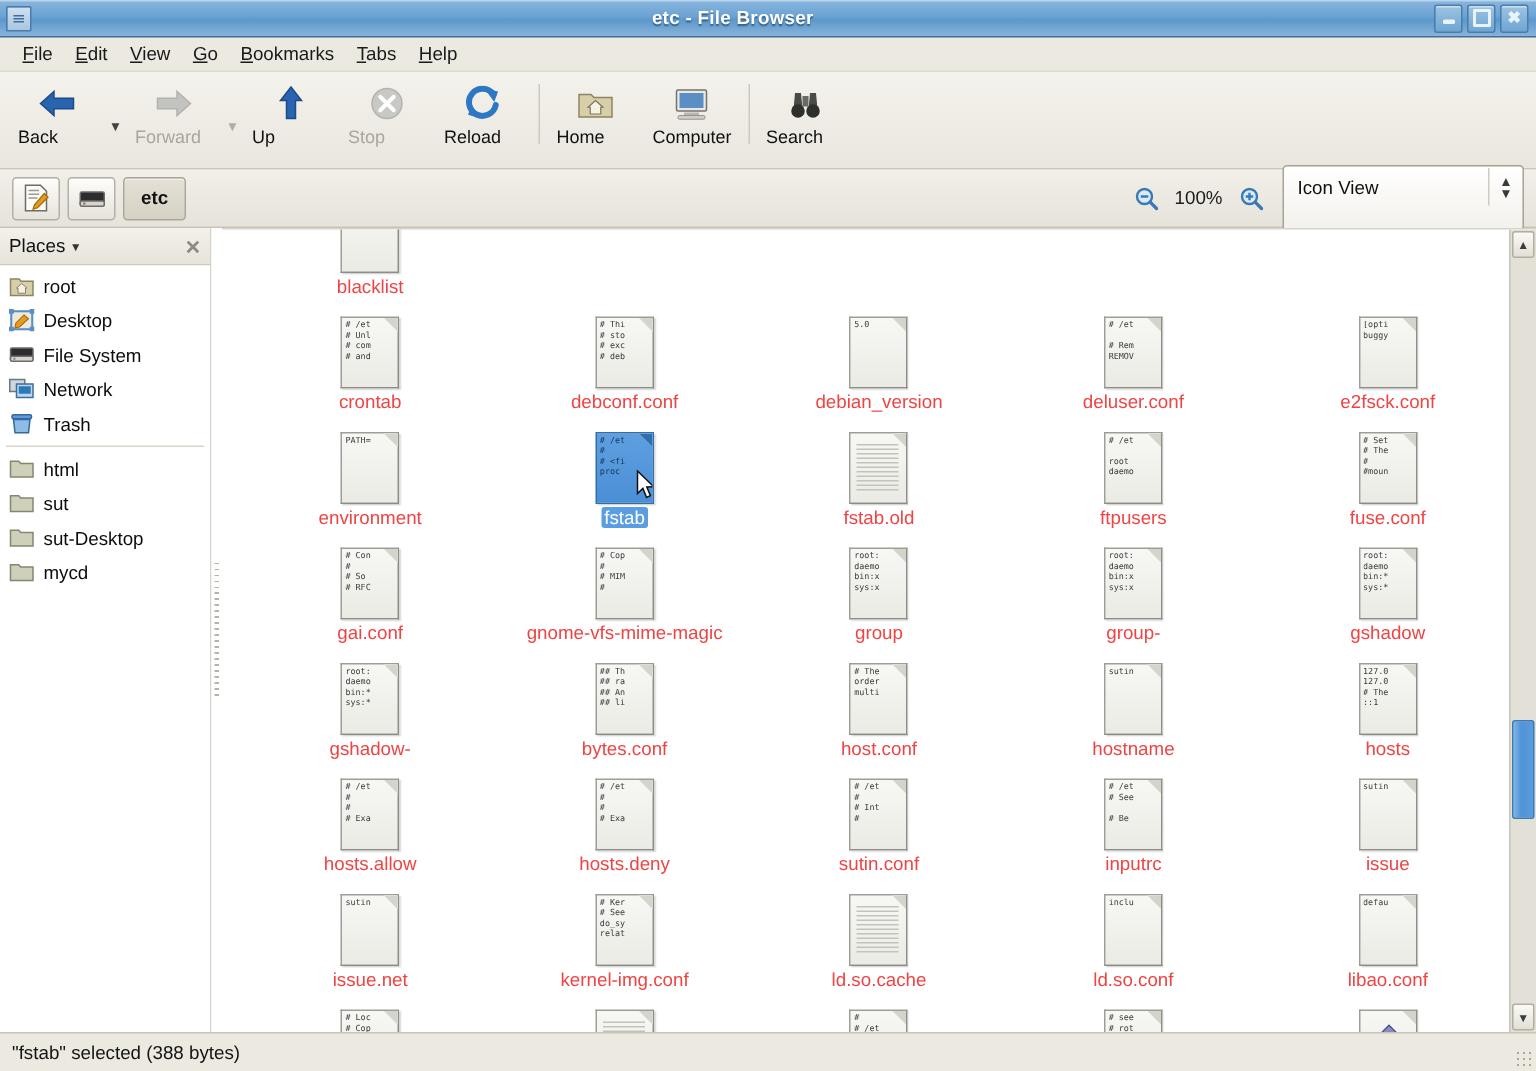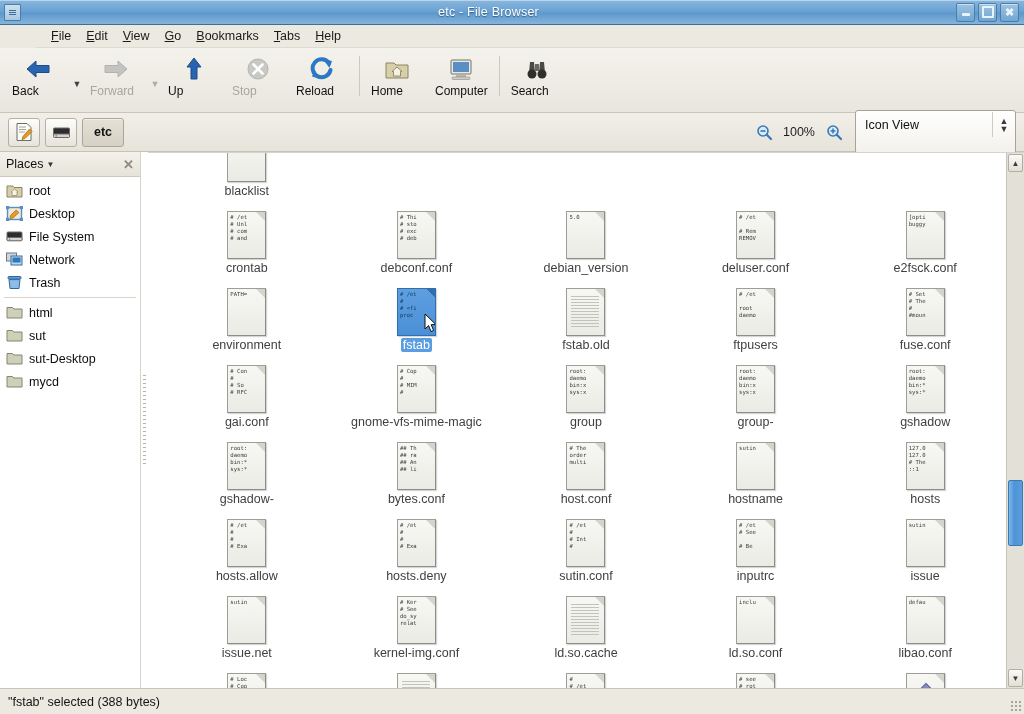--- a/index.html
+++ b/index.html
@@ -22,42 +22,41 @@
   .titlebar::before{content:"";position:absolute;left:0;top:0;right:0;height:1px;background:#b9d5ec;}
   .win-icon{
     width:15px;height:15px;margin-left:4px;
     background:linear-gradient(to bottom,#cfe0ef,#a9c6e0);
     border:1px solid #4a7da9;border-radius:1px;
     display:flex;align-items:center;justify-content:center;
     flex-direction:column;gap:1px;
   }
   .win-icon i{display:block;width:7px;height:1px;background:#3c6e99;}
   .title-text{
-    flex:1;text-align:center;color:#ffffff;font-weight:normal;font-size:12.5px;
+    flex:1;text-align:center;color:#ffffff;font-weight:bold;font-size:12.5px;
     text-shadow:0 1px 1px rgba(30,70,110,.75);
     letter-spacing:.2px;
   }
   .win-btns{display:flex;gap:3px;margin-right:5px;}
   .win-btn{
     width:17px;height:17px;border:1px solid #4a7da9;border-radius:2px;
     background:linear-gradient(to bottom,#9dc3e2,#6ea6d2);
     display:flex;align-items:center;justify-content:center;
     color:#e9f3fb;font-size:10px;line-height:1;
     box-shadow:inset 0 1px 0 rgba(255,255,255,.5);
   }
   .gmin{width:8px;height:3px;background:#eaf3fa;border-radius:1px;margin-top:5px;}
   .gmax{width:8px;height:8px;border:2px solid #eaf3fa;border-radius:1px;}
   .gcls{font-weight:bold;font-size:11px;}
 
   
   .menubar{
     height:22px;flex:0 0 22px;background:#ece9e1;
     display:flex;align-items:center;padding-left:8px;gap:1px;
     border-bottom:1px solid #dedbd3;
-    margin-left:36px;
   }
   .menu-item{
     padding:2px 7px;color:#1a1a1a;font-size:12.5px;cursor:default;border-radius:2px;
   }
   .menu-item u{text-decoration:underline;}
 
   
   .toolbar{
     height:60px;flex:0 0 60px;
     background:linear-gradient(to bottom,#f4f2ec 0%,#e9e6de 100%);
@@ -153,21 +152,21 @@
   .grid{
     display:grid;grid-template-columns:repeat(5,1fr);
     padding:0 14px;
   }
   .cell{
     height:77px;display:flex;flex-direction:column;align-items:center;
     justify-content:flex-start;cursor:default;
   }
   .thumbwrap{height:52px;display:flex;align-items:center;justify-content:center;position:relative;}
   .fname{
-    font-size:12.5px;color:#404040;text-align:center;line-height:14px;max-width:135px;
+    font-size:12.5px;color:#ef4444;text-align:center;line-height:14px;max-width:135px;
     padding:0 2px;border-radius:2px;
   }
   .cell.sel .fname{background:#5a9de0;color:#fff;}
   
   .doc{
     position:relative;width:37px;height:46px;
     background:linear-gradient(to bottom,#f7f7f4 0%,#ebebe5 100%);
     border:1px solid #9e9e96;border-right-color:#8d8d85;border-bottom-color:#8d8d85;
     box-shadow:1px 1px 1px rgba(0,0,0,.16);
     overflow:hidden;

